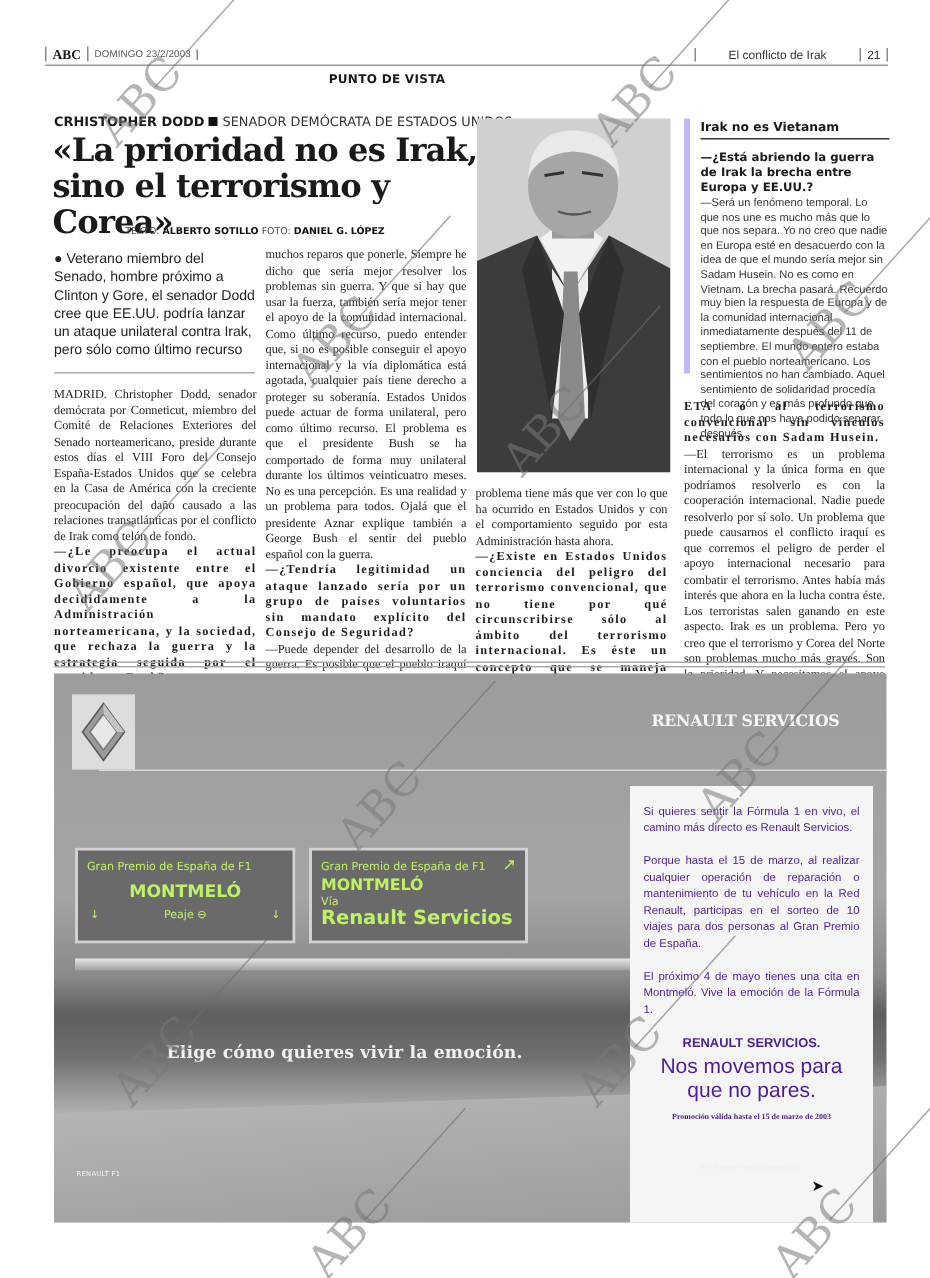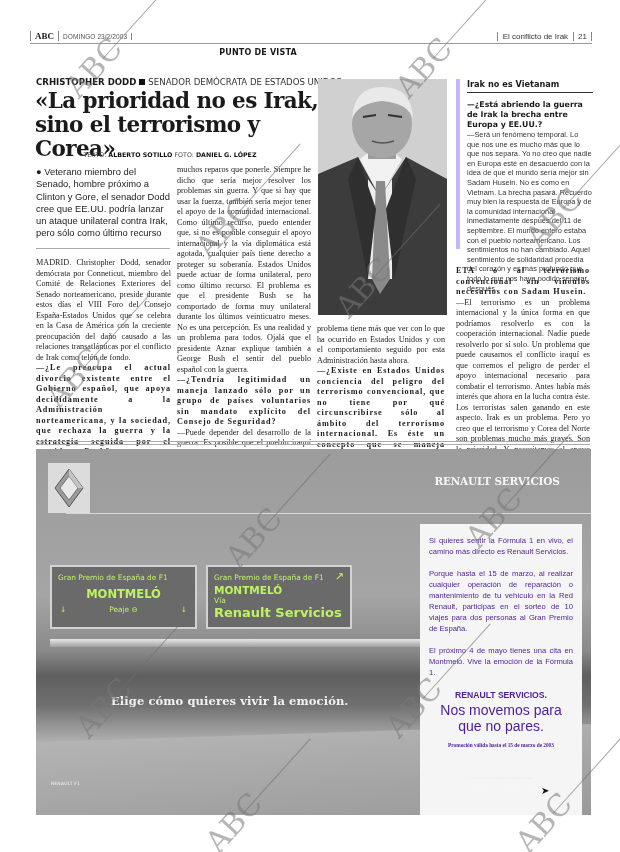--- a/index.html
+++ b/index.html
@@ -5,21 +5,21 @@
   * { box-sizing: border-box; margin: 0; padding: 0; }
   html, body { width: 620px; height: 852px; background: #ffffff; overflow: hidden; }
   body { position: relative; font-family: "DejaVu Serif", serif; color: #1a1a1a; }
 
   
   .topbar { position: absolute; left: 30px; top: 30px; width: 562px; height: 14px; border-bottom: 1px solid #9a9a9a; }
   .topbar .left { position: absolute; left: 0; top: 0; font-size: 8px; display: flex; align-items: center; height: 12px; }
   .topbar .brand { font-family: "Liberation Serif", serif; font-weight: bold; font-size: 9px; padding: 0 4px; border-left: 1px solid #888; border-right: 1px solid #888; }
   .topbar .date { font-family: "Liberation Sans", sans-serif; font-size: 6.5px; color: #555; padding: 0 4px; border-right: 1px solid #888; letter-spacing: 0.1px; }
   .topbar .right { position: absolute; right: 0; top: 0; display: flex; align-items: center; height: 12px; font-family: "Liberation Sans", sans-serif; font-size: 8px; color: #333; }
-  .topbar .section { padding: 0 5px; border-left: 1px solid #888; border-right: 1px solid #888; }
+  .topbar .section { padding: 0 22px; border-left: 1px solid #888; border-right: 1px solid #888; }
   .topbar .pagenum { padding: 0 4px; border-right: 1px solid #888; }
 
   .kicker { position: absolute; left: 0; width: 516px; top: 48px; text-align: center; font-family: "DejaVu Sans", sans-serif; font-weight: bold; font-size: 8px; letter-spacing: 0.2px; }
 
   
   .byline-top { position: absolute; left: 36px; top: 77px; font-family: "DejaVu Sans", sans-serif; font-size: 8.6px; white-space: nowrap; }
   .byline-top .name { font-weight: bold; }
   .byline-top .sq { display: inline-block; width: 6px; height: 6px; background: #111; margin: 0 3px 0 3px; vertical-align: 0px; }
   .byline-top .role { color: #333; }
 
@@ -116,21 +116,21 @@
 <div class="lead-rule"></div>
 
 <div class="col col1">
   <p>MADRID. Christopher Dodd, senador demócrata por Conneticut, miembro del Comité de Relaciones Exteriores del Senado norteamericano, preside durante estos días el VIII Foro del Consejo España-Estados Unidos que se celebra en la Casa de América con la creciente preocupación del daño causado a las relaciones transatlánticas por el conflicto de Irak como telón de fondo.</p>
   <p class="q">—¿Le preocupa el actual divorcio existente entre el Gobierno español, que apoya decididamente a la Administración norteamericana, y la sociedad, que rechaza la guerra y la estrategia seguida por el presidente Bush?</p>
   <p>—Yo soy miembro de un partido de oposición a Bush. Y apoyo en parte su política exterior, pero también tengo</p>
 </div>
 
 <div class="col col2">
   <p>muchos reparos que ponerle. Siempre he dicho que sería mejor resolver los problemas sin guerra. Y que si hay que usar la fuerza, también sería mejor tener el apoyo de la comunidad internacional. Como último recurso, puedo entender que, si no es posible conseguir el apoyo internacional y la vía diplomática está agotada, cualquier país tiene derecho a proteger su soberanía. Estados Unidos puede actuar de forma unilateral, pero como último recurso. El problema es que el presidente Bush se ha comportado de forma muy unilateral durante los últimos veinticuatro meses. No es una percepción. Es una realidad y un problema para todos. Ojalá que el presidente Aznar explique también a George Bush el sentir del pueblo español con la guerra.</p>
-  <p class="q">—¿Tendría legitimidad un maneja lanzado sólo por un grupo de países voluntarios sin mandato explícito del Consejo de Seguridad?</p>
+  <p class="q">—¿Tendría legitimidad un ataque lanzado sería por un grupo de países voluntarios sin mandato explícito del Consejo de Seguridad?</p>
   <p>—Puede depender del desarrollo de la guerra. Es posible que el pueblo iraquí dé la bienvenida a una intervención y diga: gracias a Dios, ¿por qué no han venido antes? La opinión pública cambiaría entonces muy rápidamente. El</p>
 </div>
 
 <div class="photo">
   <svg width="129" height="236" viewBox="0 0 129 236">
     <rect width="129" height="236" fill="#d0d0d0"></rect>
 
     <path d="M0 95 L40 78 L62 118 L88 78 L129 100 L129 236 L0 236 Z" fill="#3c3c3c"></path>
 
     <path d="M42 80 L62 118 L84 80 L76 74 L50 74 Z" fill="#f2f2f2"></path>

